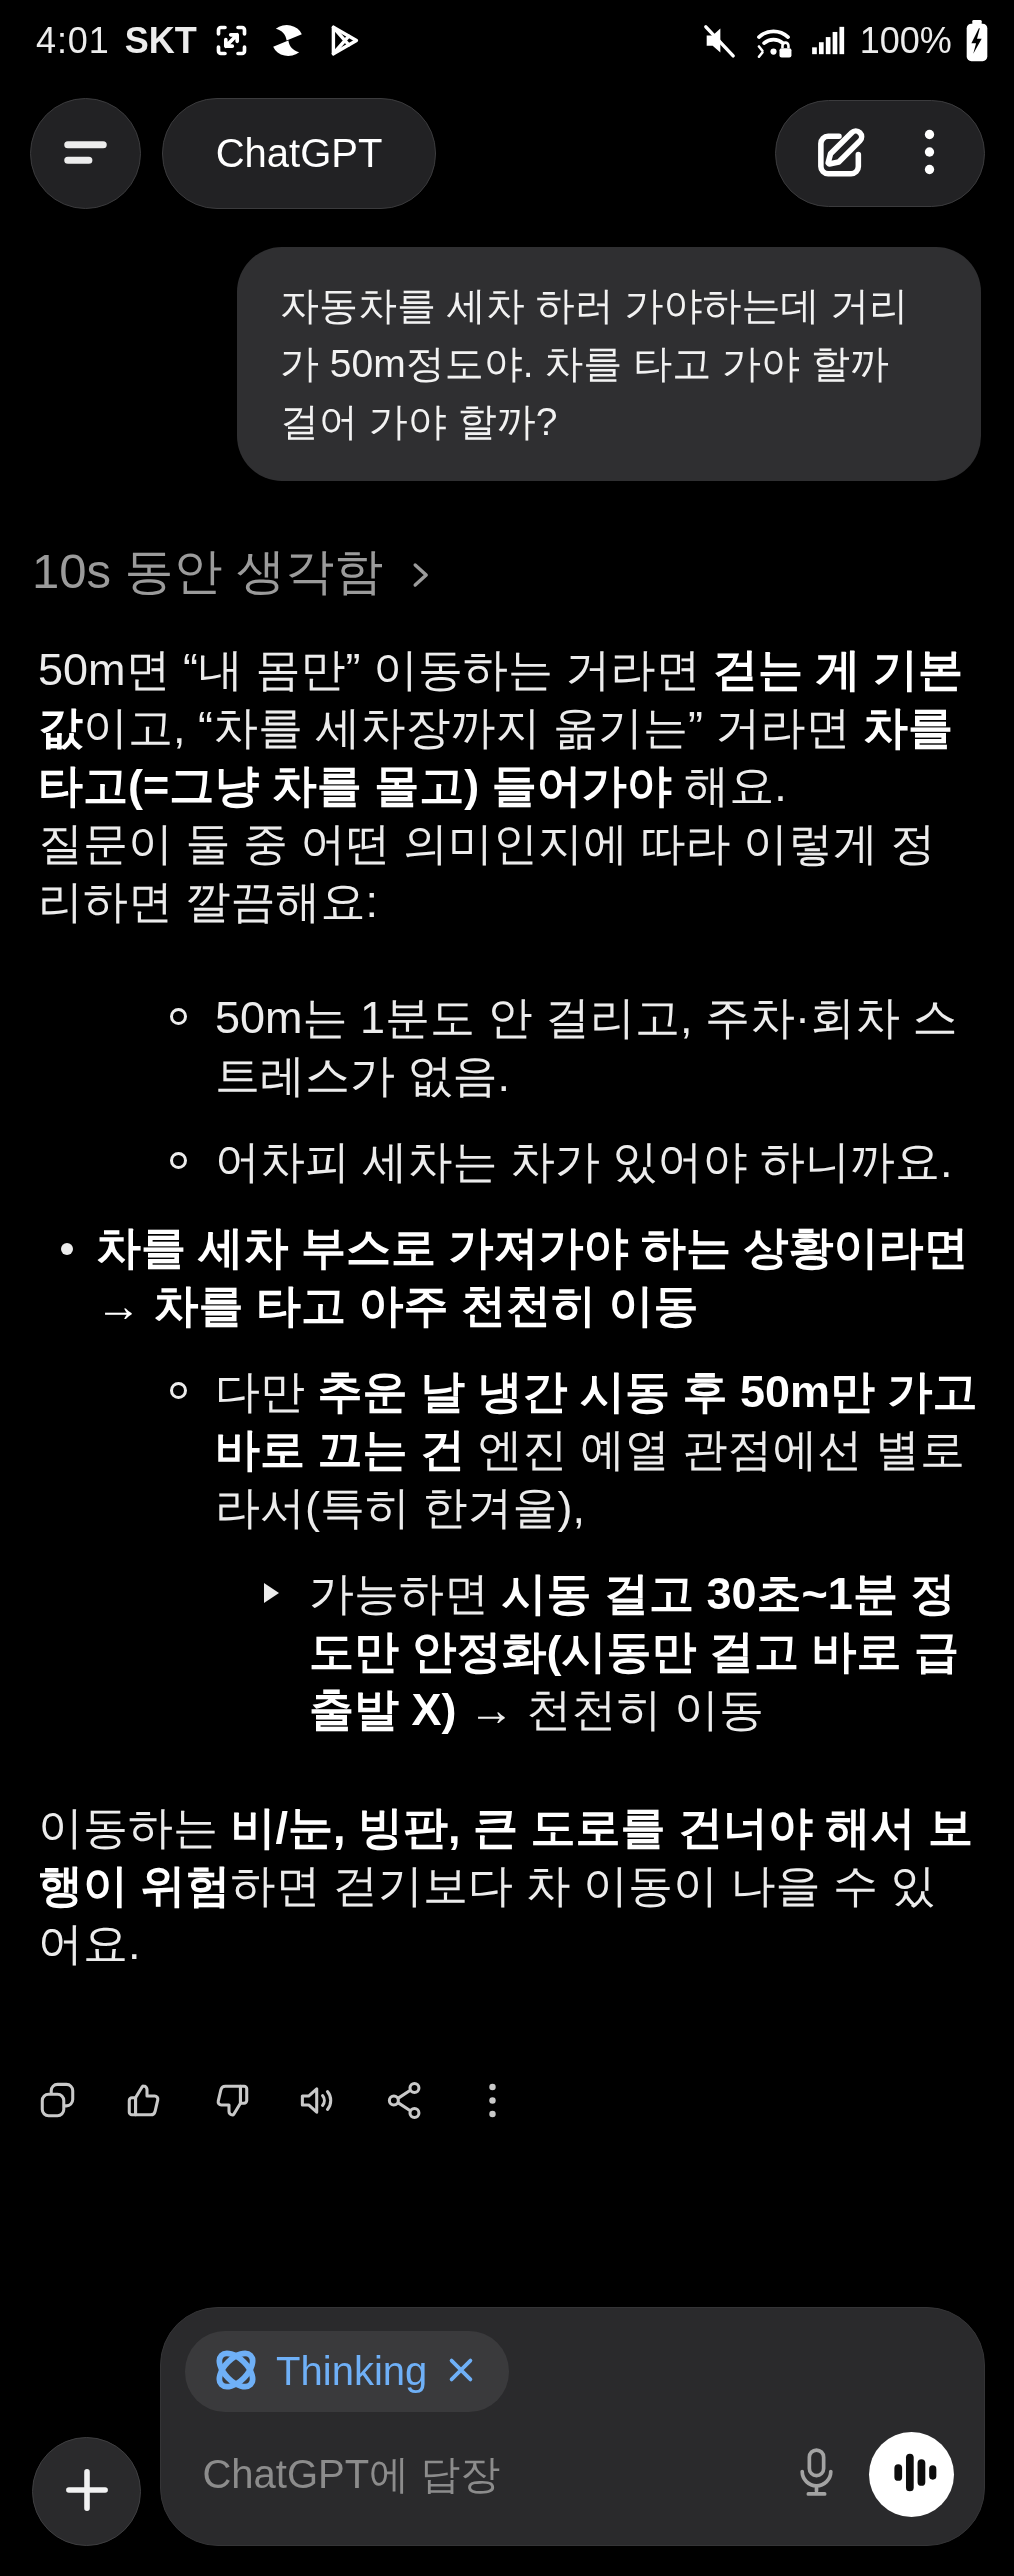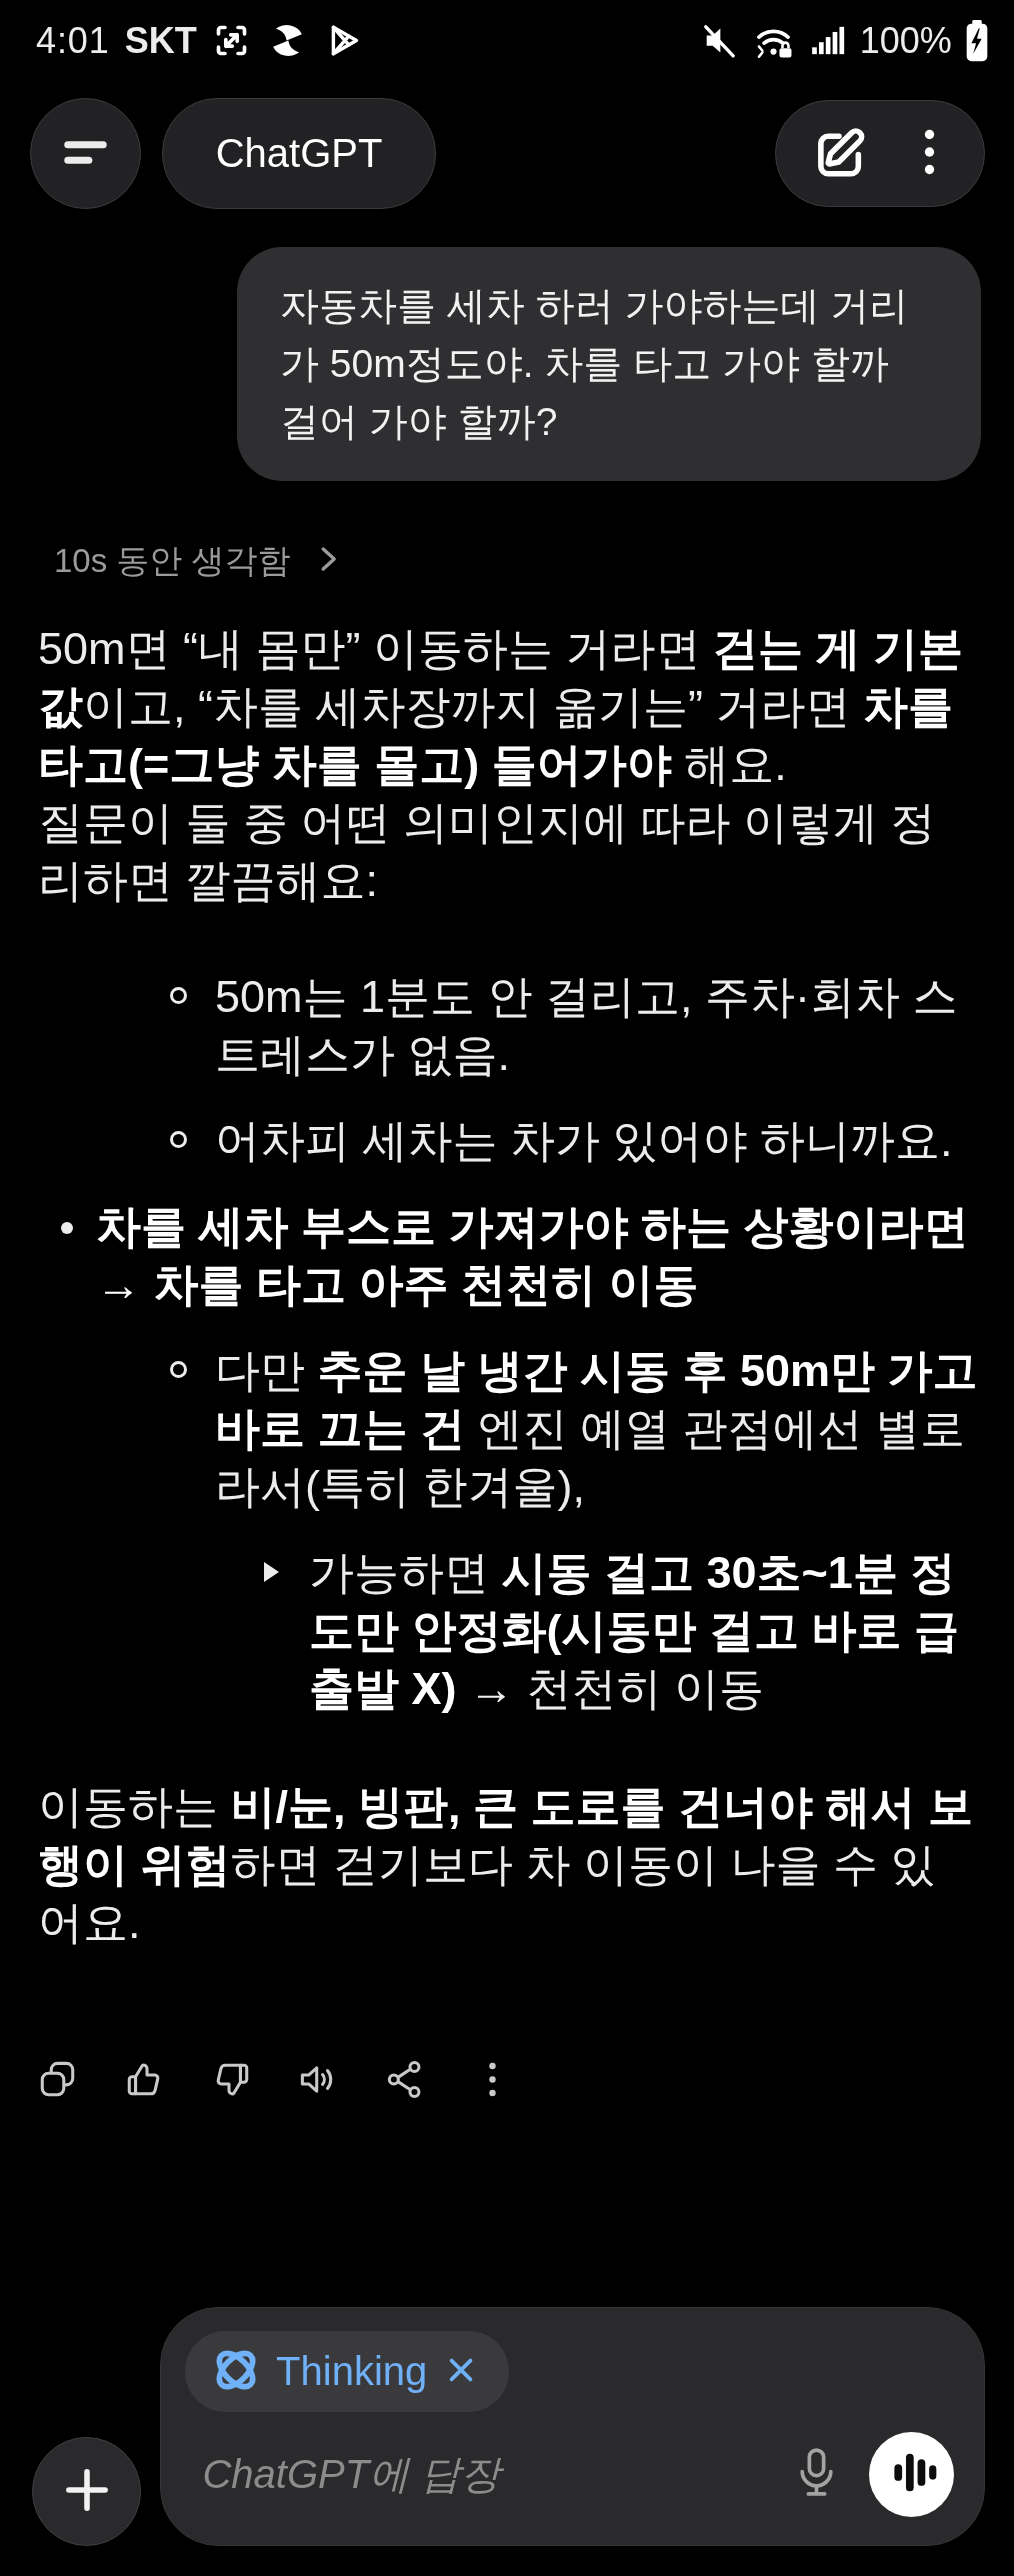--- a/index.html
+++ b/index.html
@@ -24,22 +24,22 @@
   .header-right { margin-left:auto; height:107px; border-radius:54px; background:#222224; border:1.9px solid #3b3b3d;
     display:flex; align-items:center; padding:0 34px; gap:41px; }
   .icon-btn { background:none; border:none; display:flex; align-items:center; justify-content:center; cursor:pointer; }
 
   
   .user-row { display:flex; justify-content:flex-end; padding:0 34px; margin-top:38px; }
   .user-bubble { max-width:744px; background:#2f2f31; border-radius:45px; padding:30px 43px;
     font-size:39px; line-height:58px; color:#f2f2f2; }
 
   
-  .thought-row { margin:58px 0 0 54px; display:flex; align-items:center; gap:26px;
-    color:#9b9b9b; font-size:33px; cursor:pointer; width:max-content; }
+  .thought-row { margin:58px 0 0 32px; display:flex; align-items:center; gap:26px;
+    color:#9b9b9b; font-size:49px; cursor:pointer; width:max-content; }
 
   
   .answer { margin:36px 36px 0 38px; font-size:45px; line-height:58px; color:#ececec; }
   .answer b { font-weight:700; color:#ffffff; }
   .block { white-space:pre-line; margin-bottom:28px; position:relative; }
   .block-paragraph { margin-bottom:58px; }
   .block-paragraph + .bullet { margin-top:58px; }
   .bullet + .block-paragraph { margin-top:60px; }
   .bullet.l1 { padding-left:58px; }
   .bullet.l2 { padding-left:177px; }
@@ -58,21 +58,21 @@
 
   
   .composer { margin:0 30px 30px 32px; display:flex; align-items:flex-end; gap:19px; }
   .plus-btn { width:109px; height:109px; border-radius:50%; background:#2a2a2c; border:1.9px solid #3e3e40;
     display:flex; align-items:center; justify-content:center; cursor:pointer; flex:0 0 auto; }
   .panel { flex:1; height:239px; background:#2a2a2c; border:1.9px solid #343436; border-radius:58px;
     padding:22.6px 26px 20.7px 24.4px; display:flex; flex-direction:column; justify-content:space-between; }
   .chip { width:max-content; height:81px; background:#3a3a3c; border-radius:40px;
     display:flex; align-items:center; gap:10px; padding:0 32px 0 20.7px; cursor:pointer; }
   .chip-label { color:#6fb0f7; font-size:40px; }
-  .input-row { display:flex; align-items:center; padding:0 3.8px 7.5px 17px;font-style:italic; }
+  .input-row { display:flex; align-items:center; padding:0 3.8px 7.5px 17px; }
   .placeholder { color:#8c8c8c; font-size:40px; flex:1; cursor:text; }
   .voice-btn { width:85px; height:85px; border-radius:50%; background:#ffffff; border:none;
     display:flex; align-items:center; justify-content:center; margin-left:28px; cursor:pointer; flex:0 0 auto; }
   .mic-btn { width:49px; height:55px; }
 </style>
 </head>
 <body>
 
 <div id="screen">
 

